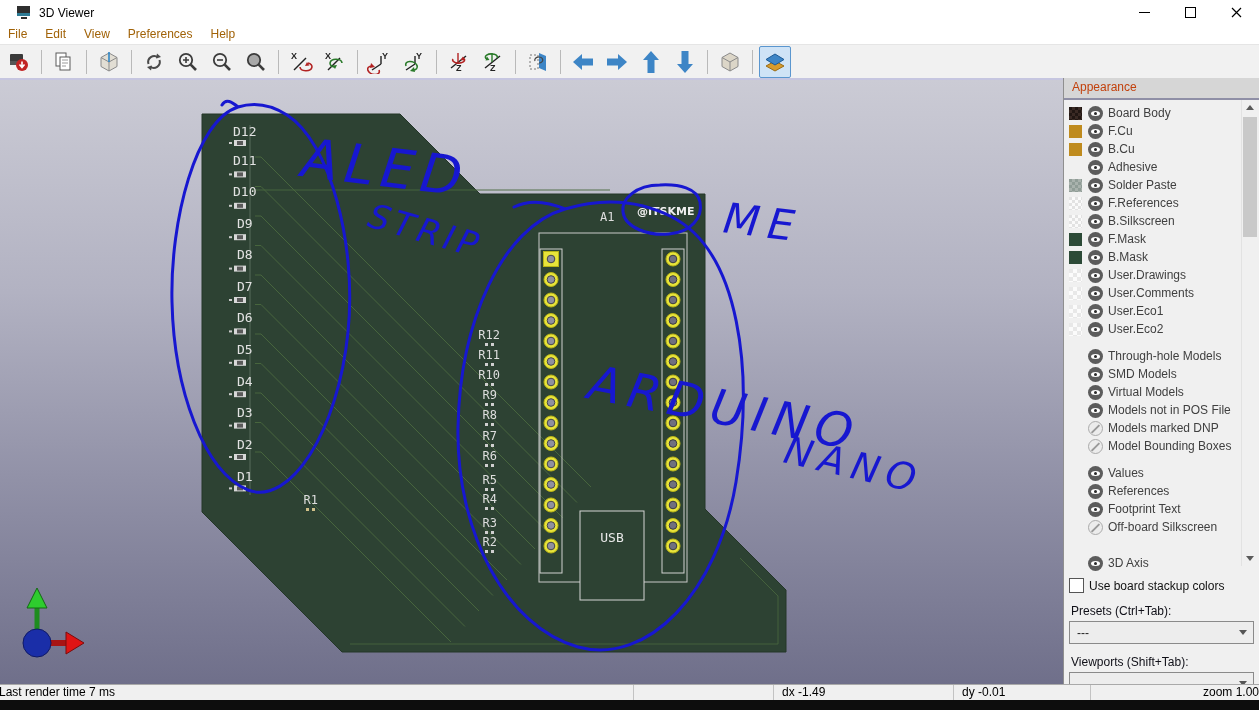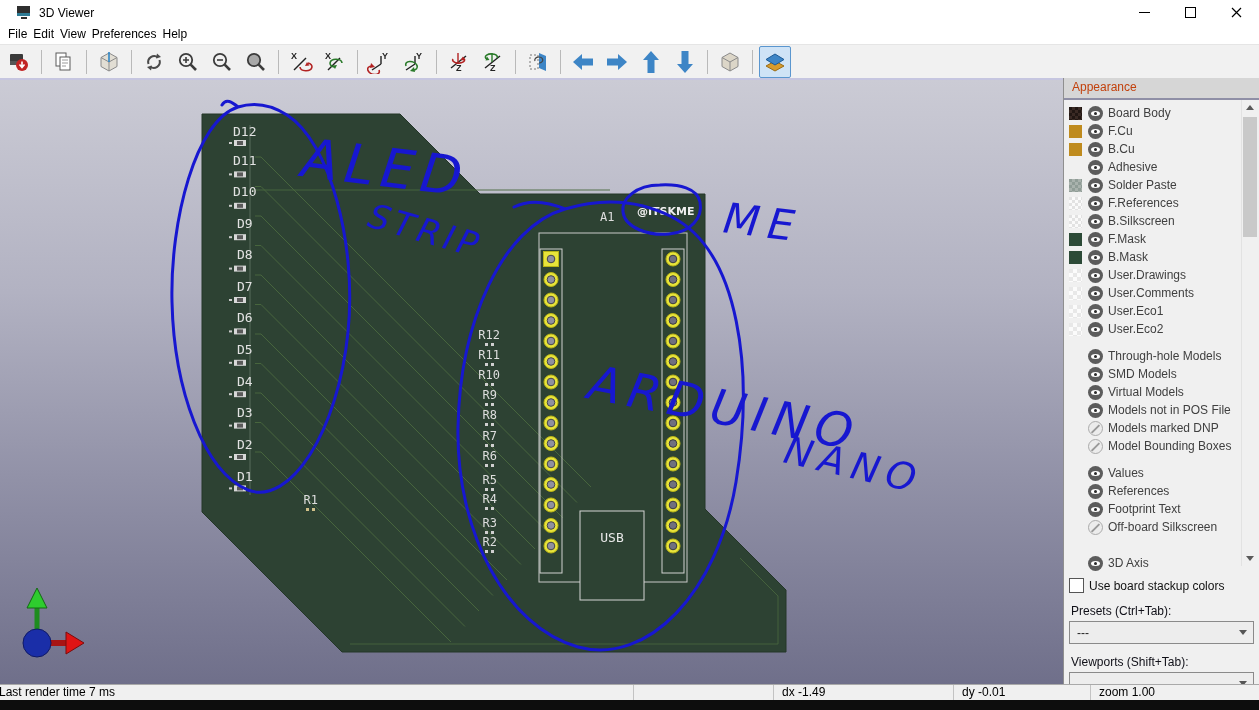--- a/index.html
+++ b/index.html
@@ -10,21 +10,21 @@
   .titlebar{position:absolute;top:0;left:0;right:0;height:25px;background:#ffffff;
             display:flex;align-items:center;padding-left:15px;}
   .titlebar .title{margin-left:7px;font-size:12px;color:#000;}
   .win-controls{position:absolute;right:0;top:0;height:25px;display:flex;}
   .win-btn{width:46px;height:25px;display:flex;align-items:center;justify-content:center;}
   .min-glyph{width:11px;height:1px;background:#000;}
   .max-glyph{width:9px;height:9px;border:1px solid #000;}
   
   .menubar{position:absolute;top:25px;left:0;right:0;height:19px;background:#ffffff;
            display:flex;align-items:center;}
-  .menu-item{padding:0 3px;height:19px;line-height:19px;color:#000000;}
+  .menu-item{padding:0 9px;height:19px;line-height:19px;color:#a16207;}
   .menu-item:first-child{padding-left:8px;}
   
   .toolbar{position:absolute;top:44px;left:0;right:0;height:34px;background:#f1f1f1;
            border-top:1px solid #e5e5e5;display:flex;align-items:center;padding-left:2px;}
   .tb-btn{width:30px;height:30px;display:flex;align-items:center;justify-content:center;
           border:1px solid transparent;border-radius:2px;margin:0 1px;}
   .tb-btn.selected{background:#cfe3f6;border-color:#5a96cf;}
   .tb-sep{width:1px;height:24px;background:#b9b9b9;margin:0 5px;}
   
   .viewport{position:absolute;top:78px;left:0;width:1063px;height:606px;
@@ -72,21 +72,21 @@
                border-left:4px solid transparent;border-right:4px solid transparent;border-top:5px solid #555;}
   
   .statusbar{position:absolute;left:0;right:0;top:684px;height:16px;background:#f0f0f0;
              border-top:1px solid #a9a9a9;display:flex;font-size:12px;color:#000;}
   .sb-seg{height:16px;line-height:15px;border-right:1px solid #c3c3c3;padding-left:8px;box-sizing:border-box;
           white-space:nowrap;overflow:hidden;}
   .sb-0{width:637px;padding-left:2px;}
   .sb-1{width:140px;}
   .sb-2{width:180px;}
   .sb-3{width:137px;}
-  .sb-4{flex:1;border-right:none;}
+  .sb-4{flex:1;border-right:none;text-align:right;}
   .bottomstrip{position:absolute;left:0;right:0;top:700px;height:10px;background:#0d0d0d;}
 </style>
 </head>
 <body>
 
 <div class="window">
 
   <div class="titlebar">
     <svg width="17" height="17">
       <rect x="2" y="2" width="13" height="10" fill="#2e2e2e"></rect>

